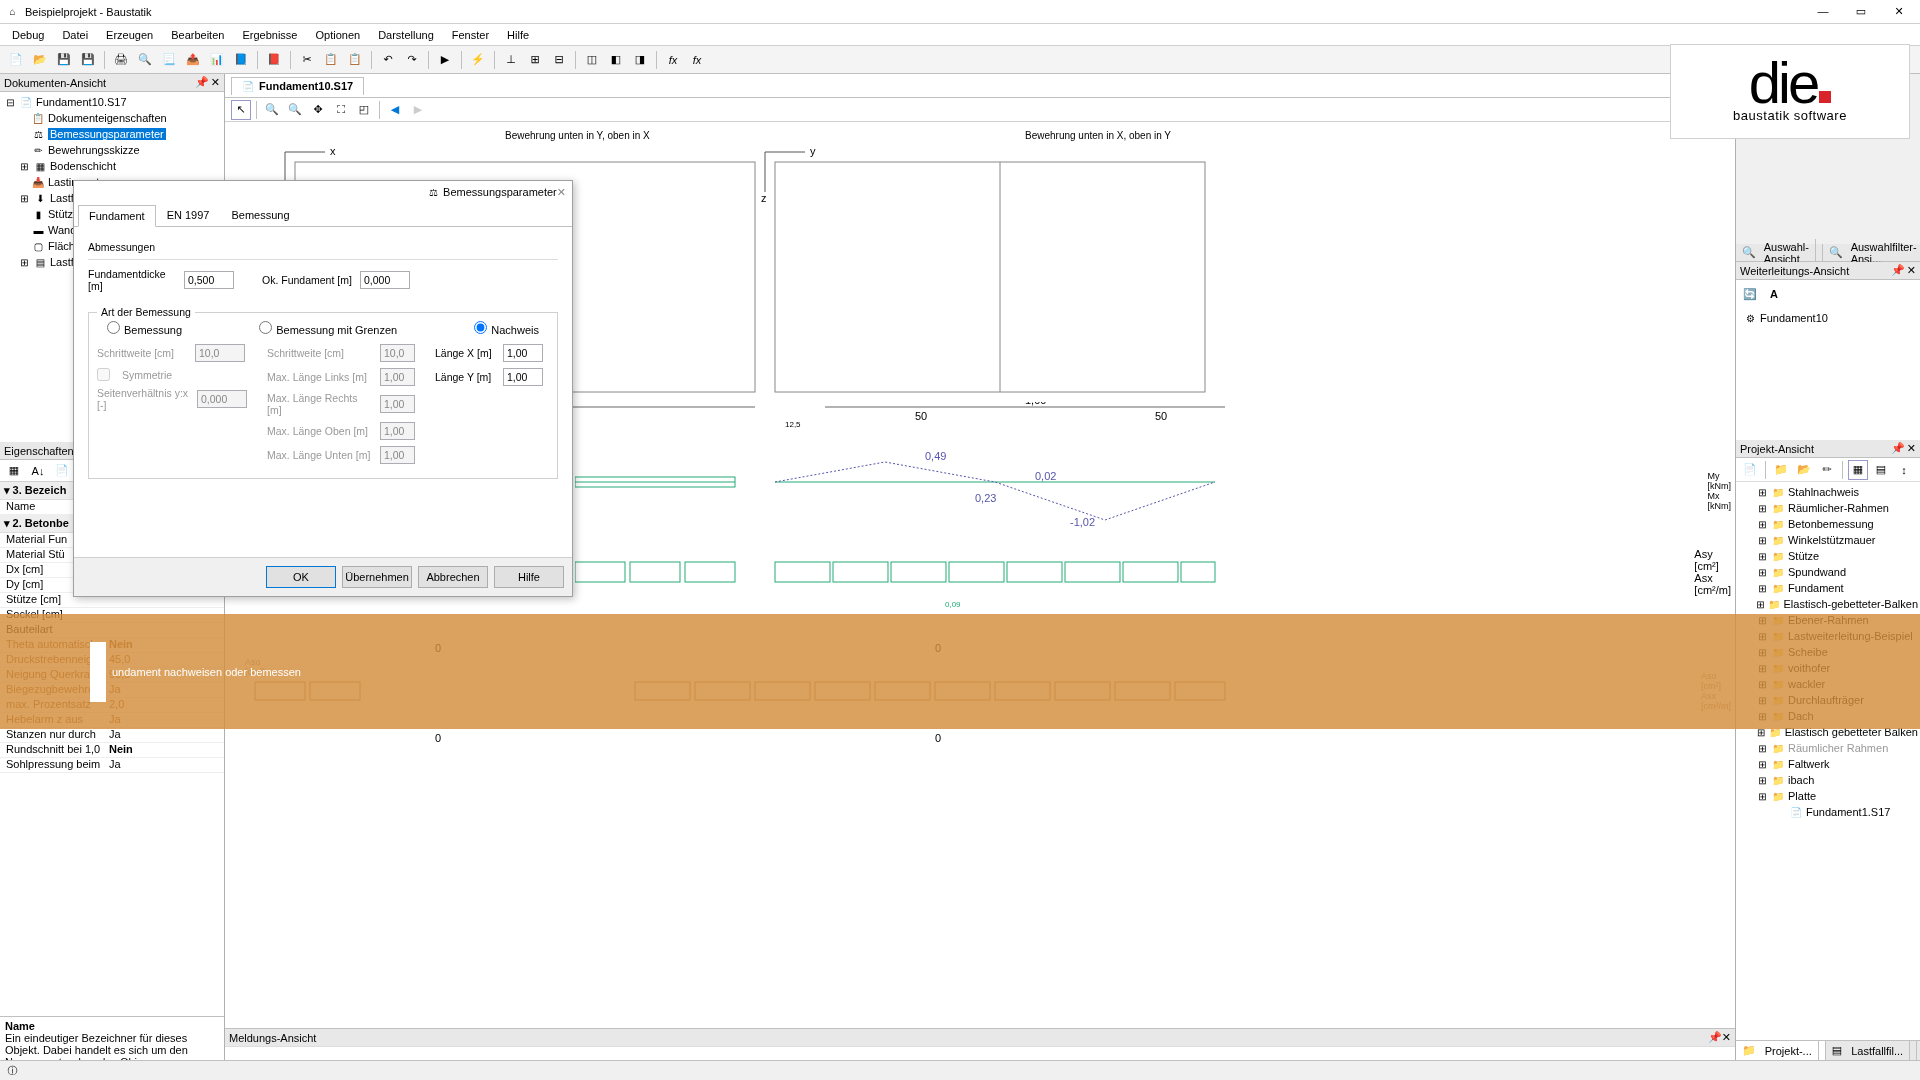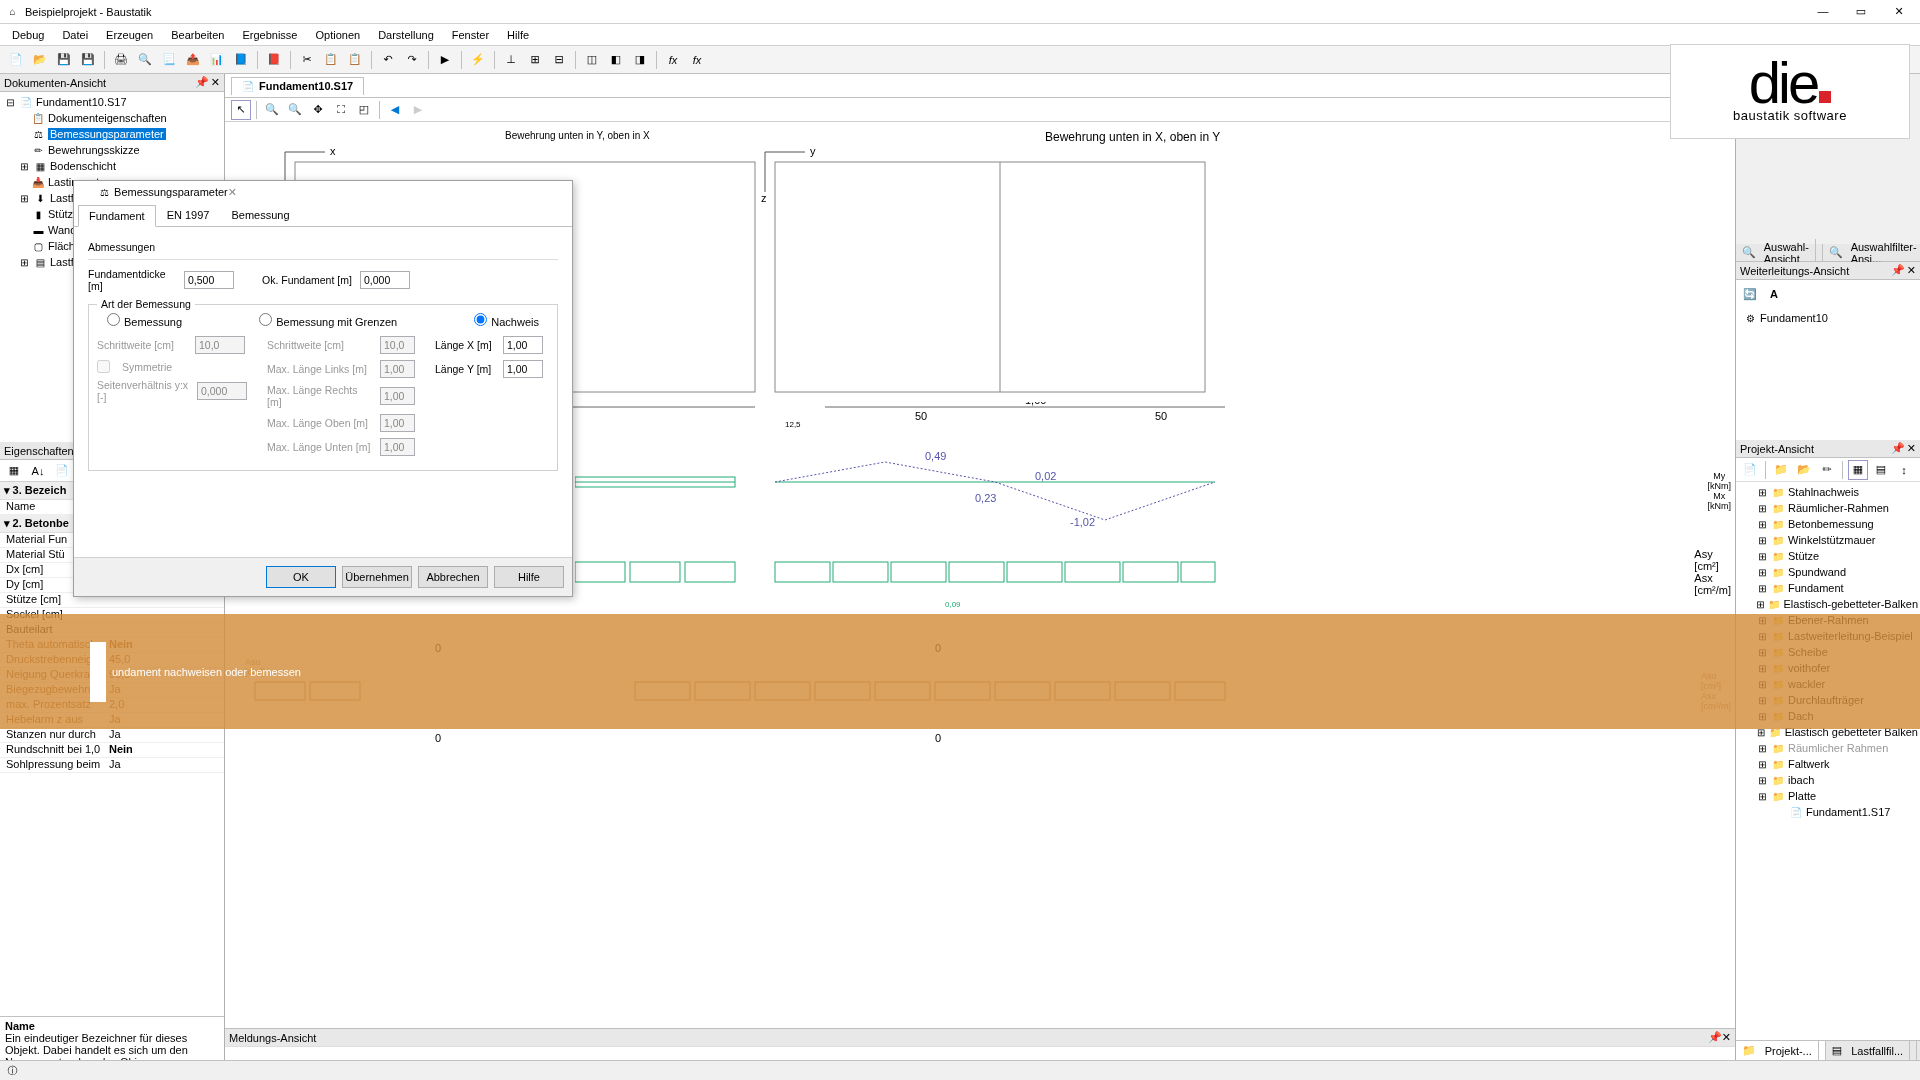--- a/index.html
+++ b/index.html
@@ -35,27 +35,27 @@
 .doc-tab .tab{background:#fff;border:1px solid #c0c0c0;border-bottom:none;padding:2px 10px;display:flex;align-items:center;gap:4px}
 .view-tb{height:24px;display:flex;align-items:center;padding:0 6px;gap:3px;border-bottom:1px solid #d0d0d0}
 .canvas{flex:1;background:#fff;position:relative}
 .msg-h{height:18px;background:#e8e8e8;display:flex;align-items:center;justify-content:space-between;padding:0 4px;border-top:1px solid #c0c0c0;font-size:10px}
 .right-col{width:185px;display:flex;flex-direction:column;border-left:1px solid #b0b0b0}
 .logo{position:absolute;top:44px;right:10px;width:240px;height:95px;background:#fff;border:1px solid #d0d0d0;display:flex;flex-direction:column;align-items:center;justify-content:center;z-index:5}
 .logo .big{font-size:58px;font-weight:300;letter-spacing:-3px;line-height:0.8}
 .logo .red{display:inline-block;width:12px;height:12px;background:#d8232a;margin-left:2px}
 .logo .sub{font-size:13px;letter-spacing:0.5px;margin-top:2px}
 .dialog{position:absolute;top:180px;left:73px;width:500px;background:#f0f0f0;border:1px solid #a0a0a0;box-shadow:2px 2px 8px rgba(0,0,0,0.25);z-index:20}
-.dlg-title{height:22px;display:flex;align-items:center;justify-content:flex-start;padding:0 24px;background:#fff}
+.dlg-title{height:22px;display:flex;align-items:center;justify-content:flex-end;padding:0 6px;background:#fff}
 .dlg-tabs{height:24px;display:flex;align-items:flex-end;background:#fff;border-bottom:1px solid #c0c0c0;padding-left:4px}
 .dlg-tabs span{padding:4px 10px;border:1px solid transparent;cursor:pointer}
 .dlg-tabs span.act{border:1px solid #c0c0c0;border-bottom:1px solid #fff;background:#fff;margin-bottom:-1px}
 .dlg-body{padding:10px 14px;background:#fff;min-height:330px}
 .group-t{font-size:10.5px;margin:4px 0 6px 0}
-.fieldset{border:1px solid #d0d0d0;padding:8px;margin-top:12px;position:relative}
+.fieldset{border:1px solid #d0d0d0;padding:8px;margin-top:20px;position:relative}
 .fieldset>.legend{position:absolute;top:-7px;left:8px;background:#fff;padding:0 4px;font-size:10.5px}
 .row{display:flex;align-items:center;gap:8px;margin-bottom:6px}
 .row label{font-size:10.5px}
 .inp{width:50px;height:18px;border:1px solid #abadb3;padding:0 3px;font-size:10.5px}
 .inp.wide{width:150px}
 .inp:disabled,.inp.dis{background:#f4f4f4;color:#888}
 input[type=radio],input[type=checkbox]{margin-right:4px}
 .dlg-btns{display:flex;justify-content:flex-end;gap:6px;padding:8px;border-top:1px solid #d0d0d0;background:#f0f0f0}
 .dlg-btns button{width:70px;height:22px;border:1px solid #adadad;background:#e1e1e1;cursor:pointer;font-size:11px}
 .dlg-btns button.def{border:1px solid #0078d7}
@@ -311,21 +311,21 @@
    <span class="tb-btn">✥</span>
    <span class="tb-btn">⛶</span>
    <span class="tb-btn">◰</span>
    <span class="tb-sep"></span>
    <span class="tb-btn" style="color:#0078d7">◀</span>
    <span class="tb-btn" style="color:#ccc">▶</span>
   </div>
   <div class="canvas">
 
    <div style="position:absolute;left:280px;top:8px;font-size:10px">Bewehrung unten in Y, oben in X</div>
-   <div style="position:absolute;left:820px;top:8px;font-size:12px">Bewehrung unten in X, oben in Y</div>
+   <div style="position:absolute;left:800px;top:8px;font-size:10px">Bewehrung unten in X, oben in Y</div>
    <svg style="left:50px;top:20px" width="500" height="260">
     <line x1="10" y1="10" x2="50" y2="10" stroke="#555"></line>
           <line x1="10" y1="10" x2="10" y2="50" stroke="#555"></line>
     <text x="55" y="13" font-size="9">x</text>
           <text x="6" y="60" font-size="9">z</text>
     <rect x="20" y="20" width="460" height="230" fill="none" stroke="#888"></rect>
    </svg>
    <svg style="left:530px;top:20px" width="460" height="260">
     <line x1="10" y1="10" x2="50" y2="10" stroke="#555"></line>
           <line x1="10" y1="10" x2="10" y2="50" stroke="#555"></line>
@@ -348,21 +348,21 @@
    <svg style="left:350px;top:330px" width="650" height="140">
     <line x1="0" y1="30" x2="160" y2="30" stroke="#2a7"></line>
     <rect x="0" y="25" width="160" height="10" fill="none" stroke="#2a7"></rect>
     <line x1="200" y1="30" x2="640" y2="30" stroke="#2a7"></line>
     <path d="M200 30 L310 10 L420 30 L530 68 L640 30" fill="none" stroke="#55a" stroke-dasharray="2"></path>
     <text x="350" y="8" font-size="8" fill="#55a">0,49</text>
     <text x="400" y="50" font-size="8" fill="#55a">0,23</text>
     <text x="460" y="28" font-size="8" fill="#55a">0,02</text>
     <text x="495" y="74" font-size="8" fill="#55a">-1,02</text>
    </svg>
-   <div style="position:absolute;right:4px;top:350px;font-size:9px;text-align:center;line-height:1.1">My<br>[kNm]<br>Mx<br>[kNm]</div>
+   <div style="position:absolute;right:4px;top:350px;font-size:9px;text-align:left;line-height:1.1">My<br>[kNm]<br>Mx<br>[kNm]</div>
 
    <svg style="left:350px;top:430px" width="650" height="50">
     <rect x="0" y="10" width="50" height="20" fill="none" stroke="#2a7"></rect>
     <rect x="55" y="10" width="50" height="20" fill="none" stroke="#2a7"></rect>
     <rect x="110" y="10" width="50" height="20" fill="none" stroke="#2a7"></rect>
     <rect x="200" y="10" width="55" height="20" fill="none" stroke="#2a7"></rect>
     <rect x="258" y="10" width="55" height="20" fill="none" stroke="#2a7"></rect>
     <rect x="316" y="10" width="55" height="20" fill="none" stroke="#2a7"></rect>
     <rect x="374" y="10" width="55" height="20" fill="none" stroke="#2a7"></rect>
     <rect x="432" y="10" width="55" height="20" fill="none" stroke="#2a7"></rect>

